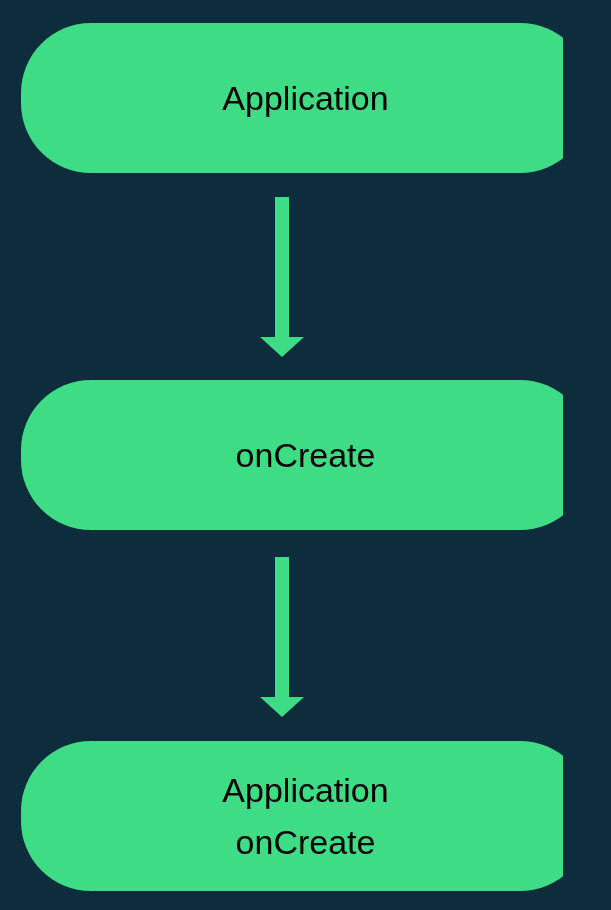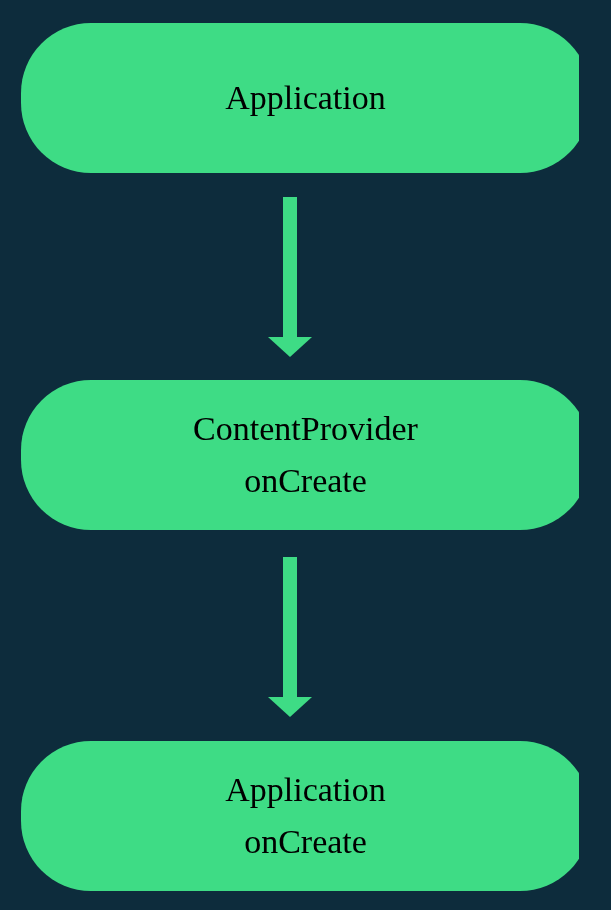--- a/index.html
+++ b/index.html
@@ -6,22 +6,21 @@
     margin: 0;
     padding: 0;
     background: #0d2c3c;
   }
   .canvas {
     position: relative;
     width: 563px;
     height: 910px;
     background: var(--background, #0d2c3c);
     overflow: hidden;
-    font-family: Liberation Serif, serif;
-    padding-left: 16px;
+    font-family: Liberation Sans, sans-serif;
   }
   .node {
     position: absolute;
     left: 21px;
     width: 569px;
     height: 150px;
     background: var(--node-fill, #3edc85);
     border-radius: 70px;
     display: flex;
     flex-direction: column;
@@ -69,21 +68,20 @@
   <div class="node node-1">
     <div class="line">Application</div>
   </div>
 
   <div class="arrow arrow-1">
     <div class="stem"></div>
     <div class="head"></div>
   </div>
 
   <div class="node node-2">
-    <div class="line">ContentProvider</div>
     <div class="line">onCreate</div>
   </div>
 
   <div class="arrow arrow-2">
     <div class="stem"></div>
     <div class="head"></div>
   </div>
 
   <div class="node node-3">
     <div class="line">Application</div>

